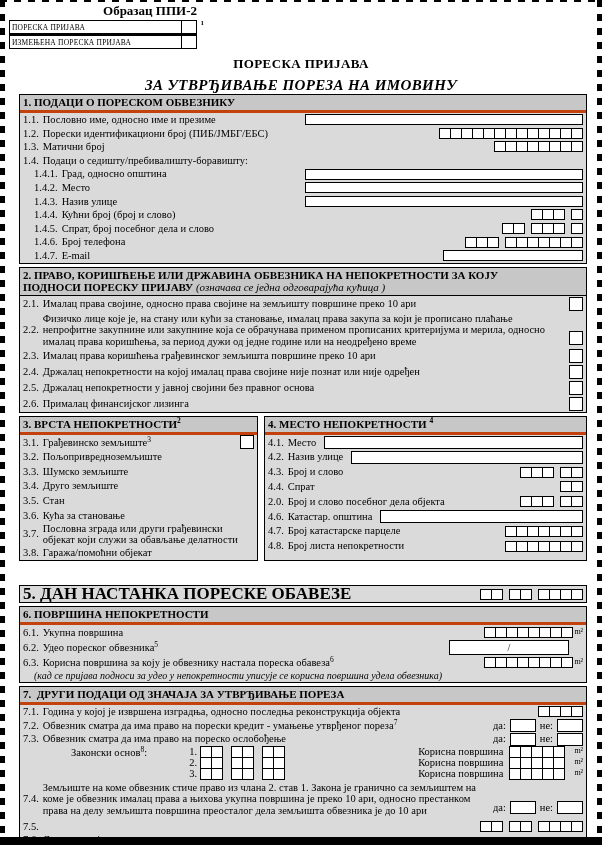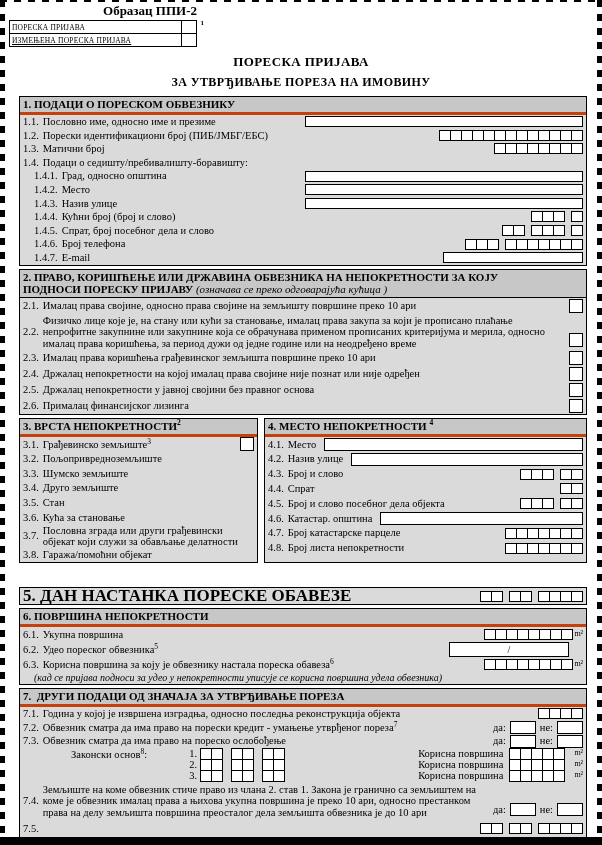--- a/index.html
+++ b/index.html
@@ -11,28 +11,28 @@
   .bottom-bar{position:absolute;left:0;right:0;bottom:0;height:8px;background:#000;z-index:5;}
 
   .top{display:flex;justify-content:space-between;padding:4px 10px 0 9px;}
   .hline{font-weight:bold;font-size:11px;line-height:13px;white-space:nowrap;}
   .blank{display:inline-block;border-bottom:1.3px solid #000;height:9px;vertical-align:baseline;margin-left:4px;}
   .blank.b1{width:160px;} .blank.b2{width:172px;}
   .top-right{width:188px;position:relative;flex:none;}
   .form-code{font-weight:bold;font-size:13px;text-align:right;line-height:14px;margin-bottom:2px;}
   .decl{border:1.4px solid #000;background:#fff;}
   .decl-row{display:flex;align-items:center;height:12px;}
-  .decl-row + .decl-row{border-top:1px solid #000000;text-decoration:underline;}
+  .decl-row + .decl-row{border-top:3px solid #000000;}
   .decl-label{flex:1;font-size:7.5px;padding-left:2px;letter-spacing:.2px;white-space:nowrap;}
   .decl-cell{width:14px;align-self:stretch;border-left:1px solid #000;background:#fff;}
   .decl-sup{position:absolute;right:-7px;top:15px;font-size:7px;font-weight:bold;}
 
   .title{text-align:center;font-weight:bold;}
   .title .t1{font-size:13px;margin-top:7px;letter-spacing:.4px;}
-  .title .t2{font-size:12px;margin-top:5px;margin-bottom:6px;letter-spacing:.4px;}
+  .title .t2{font-size:15px;margin-top:5px;letter-spacing:.4px;font-style:italic;}
 
   .formbody{margin:0 15px 0 19px;}
   .sec{border:1.6px solid #000;background:#dadada;margin-bottom:3px;}
   .sec-head{background:#c7c7c7;font-weight:bold;font-size:11px;line-height:13px;padding:1px 3px;border-bottom:3px solid #c2410c;}
   .row{display:flex;align-items:center;min-height:13.6px;padding:0 3px;font-size:10.5px;line-height:11.5px;}
   .num{flex:none;padding-right:4px;white-space:nowrap;}
   .lbl{padding-right:4px;}
   .sub{padding-left:14px;}
   .right{margin-left:auto;display:flex;align-items:center;gap:6px;flex:none;}
   .ibox{background:#fff;border:1px solid #000;height:11px;box-sizing:border-box;flex:none;}
@@ -234,21 +234,21 @@
         <span class="lbl">E-mail</span>
         <span class="right">
             <span class="ibox w140"></span>
           </span>
       </div>
     </div>
 
     <div class="sec s2">
       <div class="s2head">
         <div class="b">2. ПРАВО, КОРИШЋЕЊЕ ИЛИ ДРЖАВИНА ОБВЕЗНИКА НА НЕПОКРЕТНОСТИ ЗА КОЈУ</div>
-        <div><span class="b">ПОДНОСИ ПОРЕСКУ ПРИЈАВУ</span> <span class="it">(означава се преко одговарајућа кућица )</span></div>
+        <div><span class="b">ПОДНОСИ ПОРЕСКУ ПРИЈАВУ</span> <span class="it">(означава се једна одговарајућа кућица )</span></div>
       </div>
       <div class="row">
         <span class="num">2.1.</span>
         <span class="lbl">Ималац права својине, односно права својине на земљишту површине преко 10 ари</span>
         <span class="chk"></span>
       </div>
       <div class="row multi">
         <span class="num">2.2.</span>
         <span class="lbl" style="flex:1">Физичко лице које је, на стану или кући за становање, ималац права закупа за који је прописано плаћање непрофитне закупнине или закупнине која се обрачунава применом прописаних критеријума и мерила, односно ималац права коришћења, за период дужи од једне године или на неодређено време</span>
         <span class="chk"></span>
@@ -344,21 +344,21 @@
           <span class="num">4.4.</span>
           <span class="lbl">Спрат</span>
           <span class="right">
               <span class="comb">
                 <span class="cell"></span>
                 <span class="cell"></span>
               </span>
             </span>
         </div>
         <div class="row">
-          <span class="num">4.5.</span>
+          <span class="num">2.0.</span>
           <span class="lbl">Број и слово посебног дела објекта</span>
           <span class="right">
             <span class="comb">
                 <span class="cell"></span>
                 <span class="cell"></span>
                 <span class="cell"></span>
               </span>
             <span class="comb">
                 <span class="cell"></span>
                 <span class="cell"></span>

